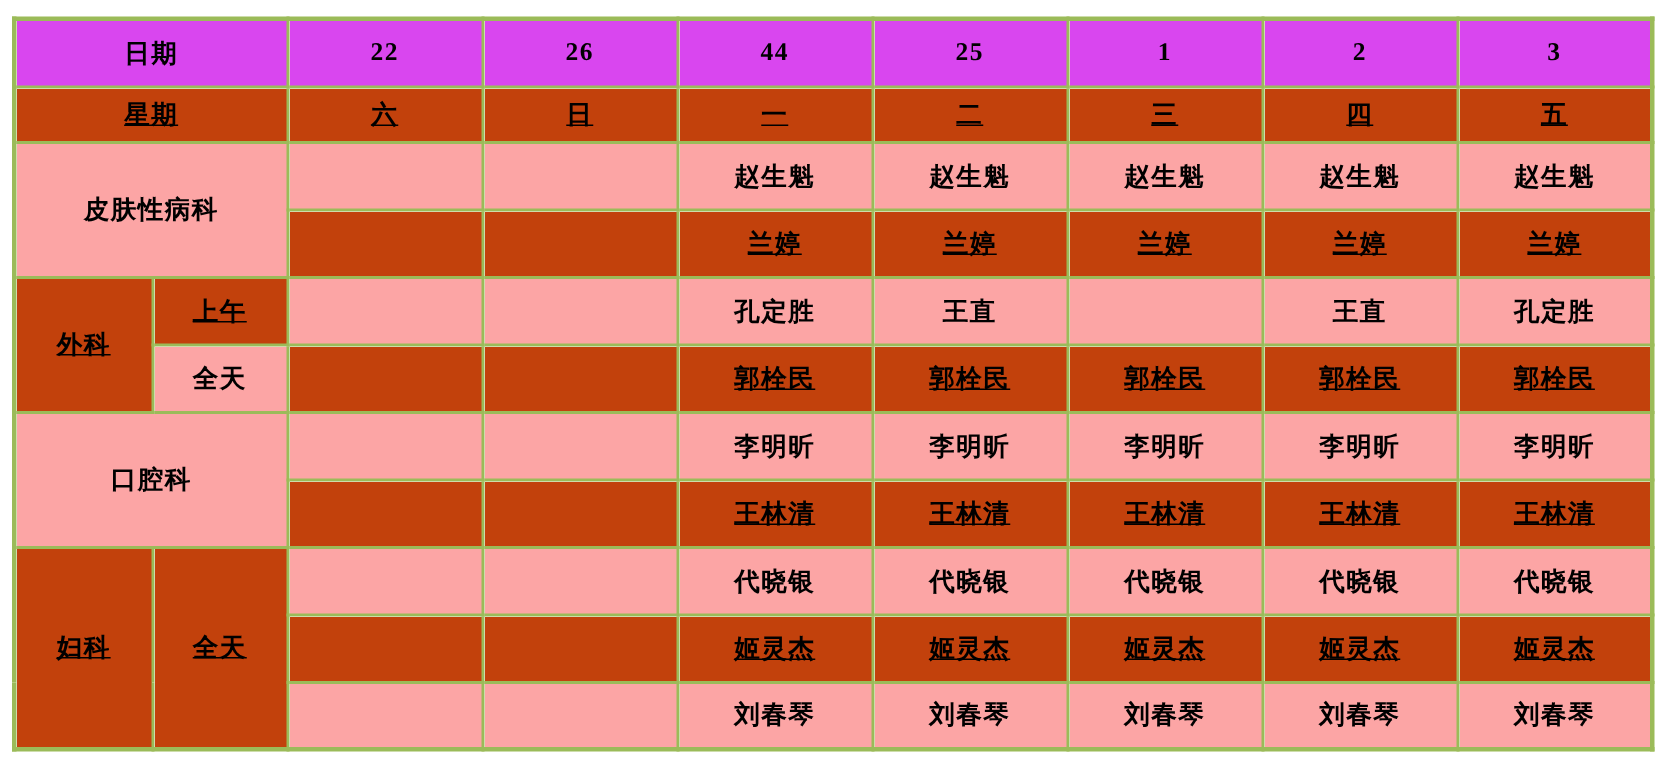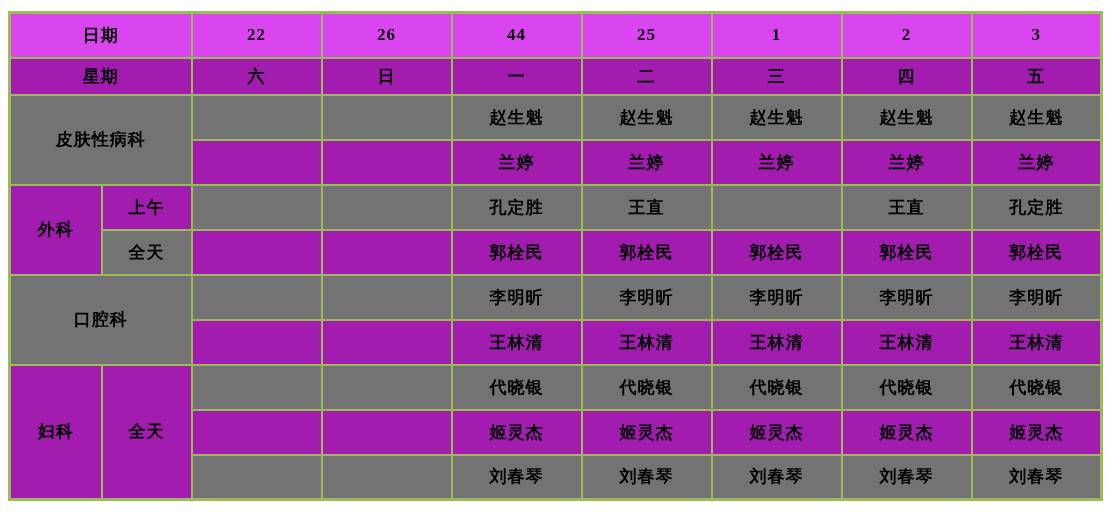--- a/index.html
+++ b/index.html
@@ -34,22 +34,22 @@
     font-size:17px;
     color:#000000;
     padding:0;
     overflow:hidden;
     letter-spacing:1px;
   }
   tr.r1{height:45px;}
   tr.r2{height:37px;}
   tr.rd{height:45px;}
   td.c-hdr{background:#d946ef;color:#ffffff;}
-  td.c-green{background:#a21caf;}
-  td.c-white{background:#737373;}
+  td.c-green{background:#c2410c;text-decoration:underline;}
+  td.c-white{background:#fca5a5;}
 </style>
 </head>
 <body>
 
 <div class="stage">
   <table class="sched">
     <colgroup>
       <col style="width:92px">
       <col style="width:90px">
       <col style="width:130px">

